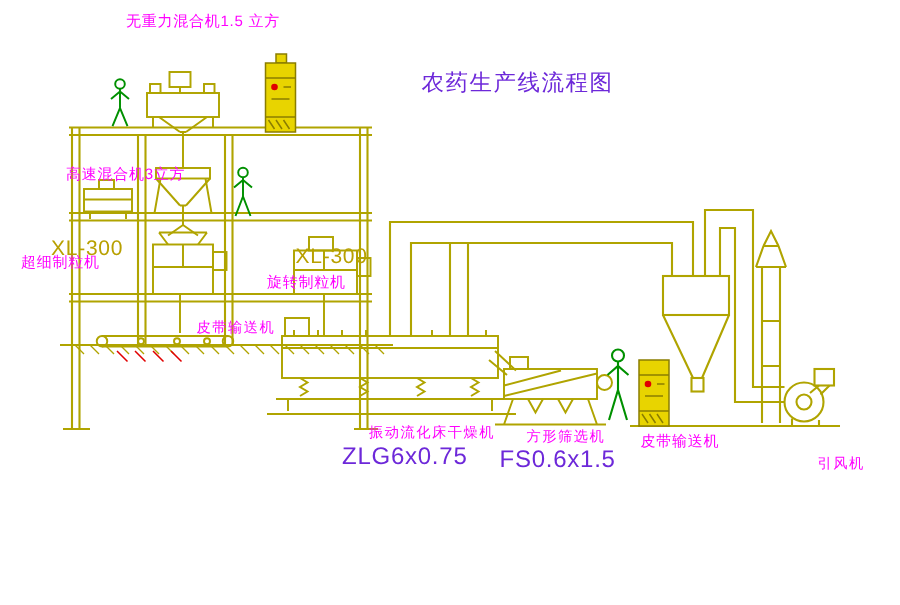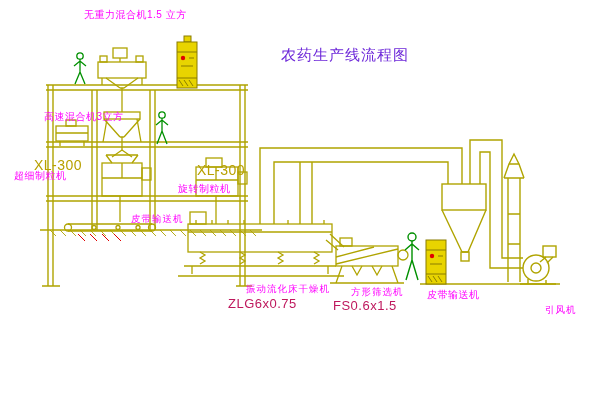--- a/index.html
+++ b/index.html
@@ -5,21 +5,21 @@
   html,body{margin:0;padding:0;background:#ffffff;}
   .stage{
     position:relative;width:600px;height:403px;background:#ffffff;
     overflow:hidden;font-family:"Liberation Sans", sans-serif;
   }
   .stage svg{position:absolute;left:0;top:0;}
   .lbl{position:absolute;white-space:nowrap;line-height:1;}
   .m{color:#ff00ff;font-size:10px;letter-spacing:.5px;}
   .m2{color:#ff00ff;font-size:9.5px;letter-spacing:1px;margin-left:25px;}
   .y{color:#b8a000;font-size:14px;letter-spacing:.5px;margin-left:21px;}
-  .y2{color:#be185d;font-size:13px;letter-spacing:.5px;}
+  .y2{color:#6d28d9;font-size:16px;letter-spacing:.5px;}
   .title-row{position:absolute;left:281px;top:46px;display:flex;align-items:baseline;color:#6d28d9;text-align:right;}
   .title-main{font-size:15px;letter-spacing:1px;}
   .title-cap{font-size:21px;letter-spacing:.5px;}
 </style>
 </head>
 <body>
 
 <div class="stage">
 
   <svg width="600" height="403" viewBox="0 0 600 403">

